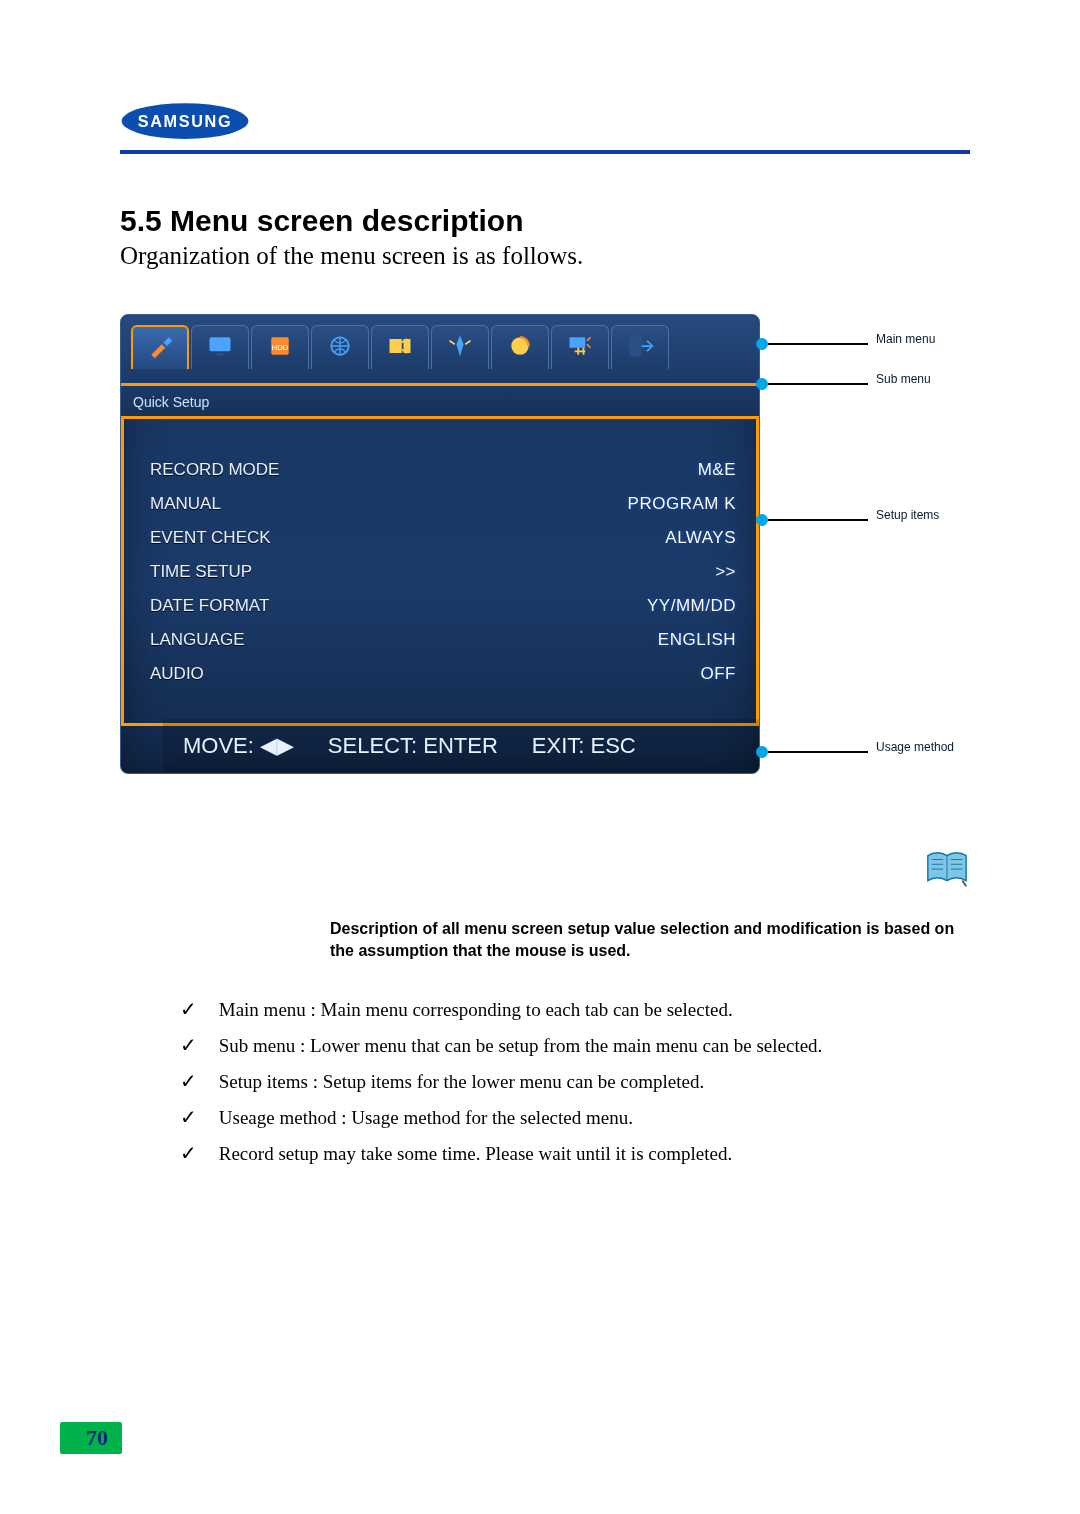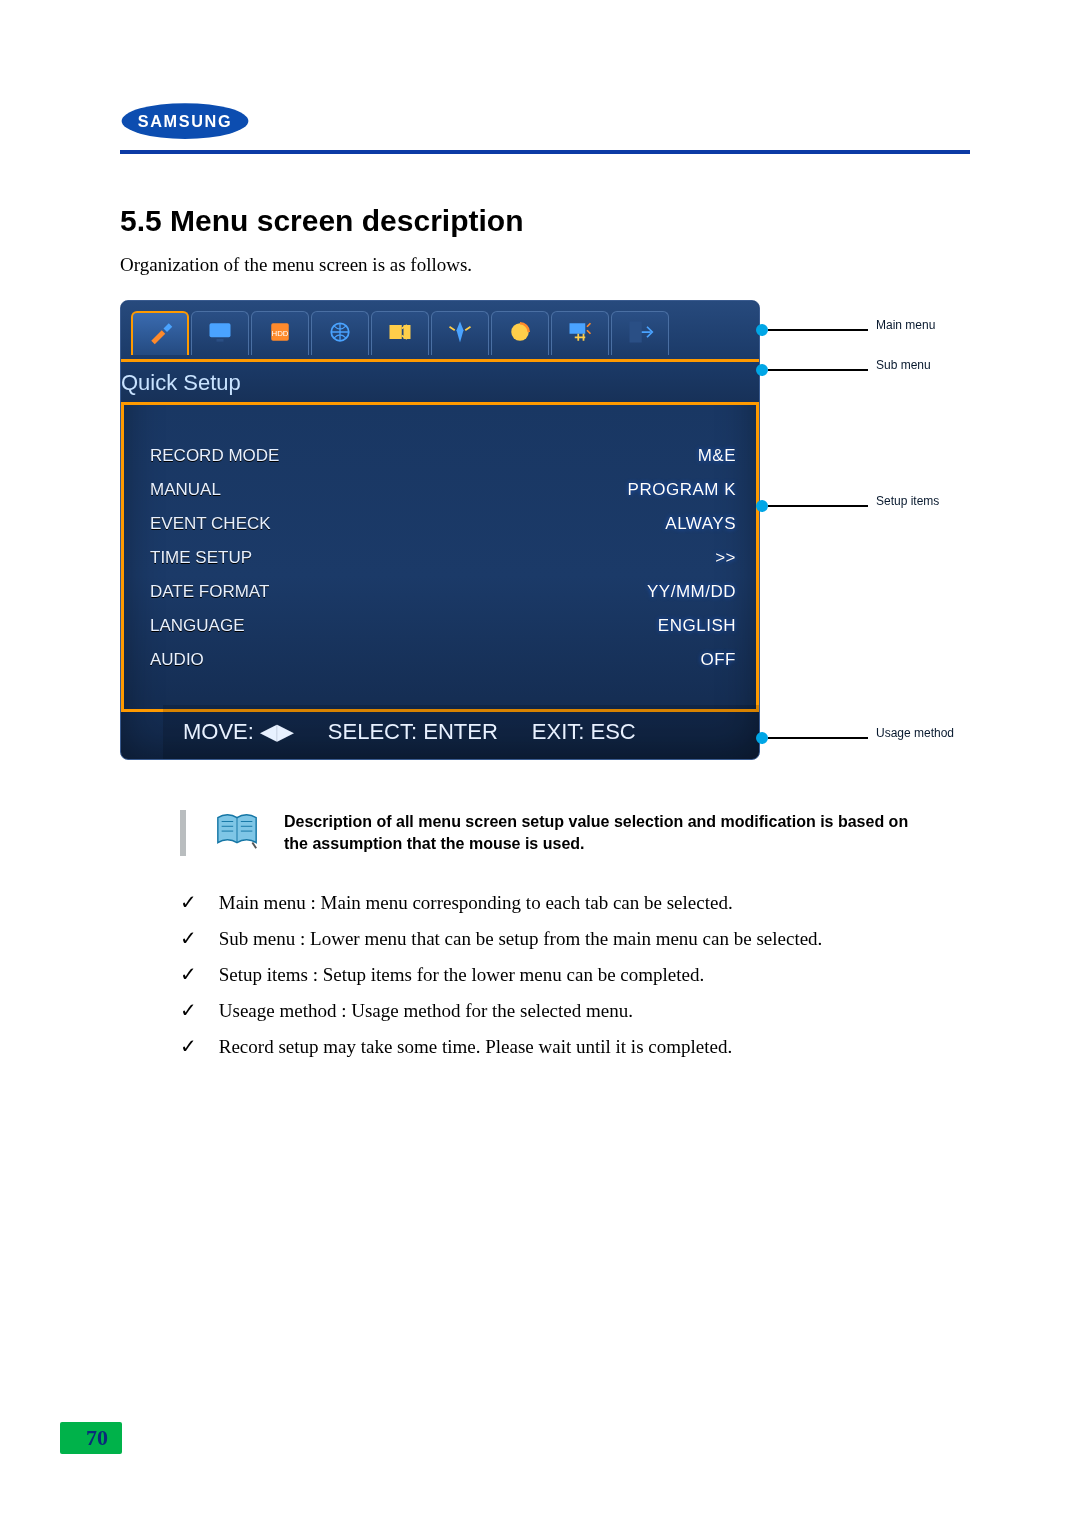--- a/index.html
+++ b/index.html
@@ -23,23 +23,23 @@
     display:flex; align-items:flex-end; justify-content:center;
   }
   .samsung-logo svg { width:130px; height:42px; }
   .header-rule { height:4px; background:#0c3aa5; margin-bottom:50px; }
 
   .section-title {
     font-family: Arial, Helvetica, sans-serif;
     font-weight: 900;
     font-size: 30px;
     color:#000;
-    margin-bottom: 16px;
-  }
-  .intro-text { font-size:19px; margin-bottom: 24px; }
+    margin-bottom: 4px;
+  }
+  .intro-text { font-size:25px; margin-bottom: 44px; }
 
   
   .menu-figure {
     position: relative;
     width: 840px;
     height: 470px;
     margin-bottom: 40px;
   }
   .osd {
     position: absolute;
@@ -47,39 +47,39 @@
     width: 640px; height: 460px;
     background: linear-gradient(#183560, #1b3a68 60%, #12284a);
     border-radius: 8px;
     border: 1px solid #3a5b8f;
     box-shadow: inset 0 0 40px rgba(0,0,0,.4);
     overflow: hidden;
   }
   .osd-tabs {
     display:flex;
     gap:0;
-    padding:10px 10px 4px 10px;
+    padding:10px 10px 14px 10px;
     border-bottom: 3px solid #ff9a00;
     background: linear-gradient(#274a7d,#1b3a68);
   }
   .osd-tab {
     width: 58px; height: 44px;
     border:1px solid #4a6fa3;
     border-bottom:none;
     border-radius:6px 6px 0 0;
     margin-right:2px;
     display:flex; align-items:center; justify-content:center;
     background: linear-gradient(#2a4f85,#1c3b69);
   }
   .osd-tab.active { background: linear-gradient(#3a6bb0,#244a80); border-color:#ff9a00; border-width:2px; border-bottom:none;}
   .osd-tab svg { width:30px; height:28px; }
   .osd-sub {
-    padding: 8px 16px 6px 0;
+    padding: 8px 16px 6px 12px;
     font-family: Arial, sans-serif;
-    font-size: 22px;
+    font-size: 14px;
     color:#c9e3ff;
     border-bottom: 3px solid #ff9a00;
     background: linear-gradient(#1b3a68,#173158);
   }
   .osd-body {
     border: 3px solid #ff9a00;
     border-top: none;
     margin: 0 0 0 0;
     padding: 32px 20px 30px 26px;
     min-height: 260px;
@@ -106,21 +106,21 @@
   .callout {
     position:absolute;
     font-family: Verdana, Arial, sans-serif;
     font-size:12px; color:#08192e;
     white-space:nowrap;
   }
   .lead { position:absolute; height:2px; background:#000; }
   .dot { position:absolute; width:12px; height:12px; border-radius:50%; background:#00a6e6; border:2px solid #00a6e6; box-shadow: inset 0 0 0 2px #fff0; }
 
   
-  .note-wrap { display:flex; gap:24px; align-items:center; margin: 30px 0 36px 60px; }
+  .note-wrap { display:flex; gap:24px; align-items:flex-end; margin: 30px 0 36px 60px; flex-direction: column; }
   .note-bar { width:6px; align-self:stretch; background:#b9bdbf; margin-right:4px;}
   .note-icon { width:46px; height:46px; flex:0 0 auto; }
   .note-text { font-family: Verdana, Arial, sans-serif; font-size:16px; font-weight:700; max-width:640px; line-height:1.4; }
 
   
   .checklist { margin-left: 60px; }
   .checklist li { list-style:none; display:flex; gap:22px; font-size:19px; margin: 14px 0; }
   .check { font-family: Arial, sans-serif; font-size:20px; line-height:1; }
 
   

